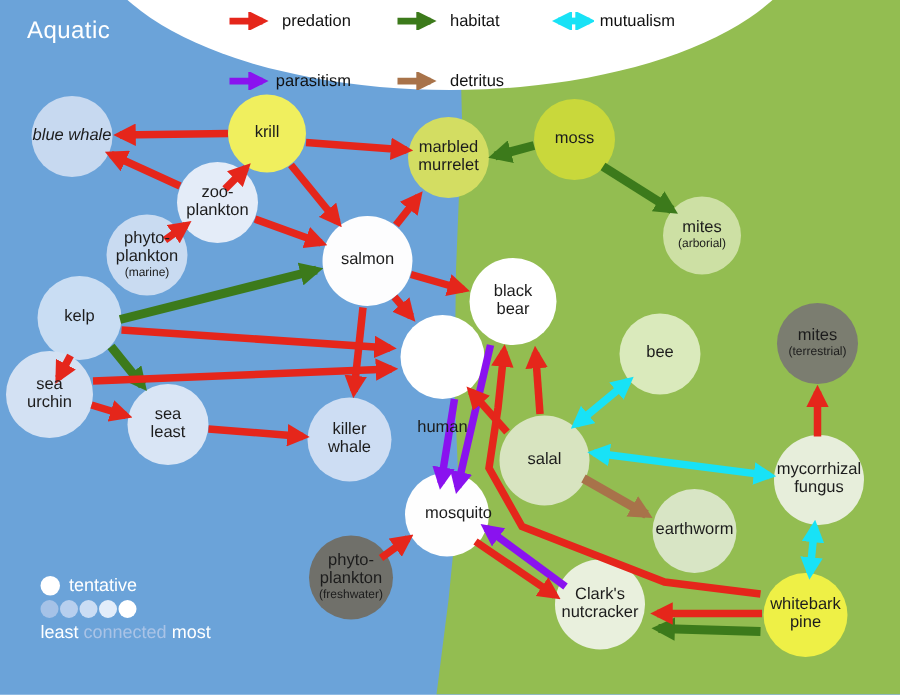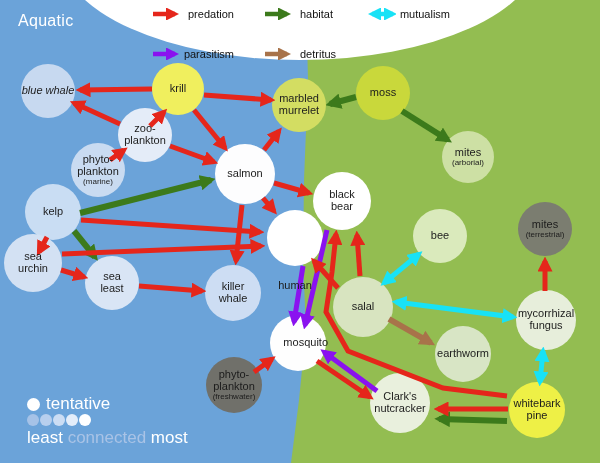--- a/index.html
+++ b/index.html
@@ -8,21 +8,21 @@
   .stage svg.scene{position:absolute;left:0;top:0;}
   .region-label{position:absolute;color:#ffffff;font-size:16px;letter-spacing:.3px;}
   .nlabel{position:absolute;transform:translate(-50%,-50%);text-align:center;
           color:#1c1c1c;font-size:11px;line-height:1.08;pointer-events:none;}
   .nlabel .sub{display:block;font-size:8px;line-height:1.1;}
   
   .rel-legend{position:absolute;left:150px;top:8px;display:grid;
               grid-template-columns:84px 76px 84px;row-gap:3px;column-gap:4px;gap:28px;}
   .rel-item{display:flex;align-items:center;gap:4px;font-size:11px;color:#111;}
   
-  .node-legend{position:absolute;left:27px;top:396px;color:#fff;font-size:17px;}
+  .node-legend{position:absolute;left:27px;top:382px;color:#fff;font-size:12px;}
   .nl-row{display:flex;align-items:center;gap:6px;height:16px;}
   .nl-dot{width:13px;height:13px;border-radius:50%;flex:0 0 13px;}
   .nl-grad{display:flex;gap:1px;margin-top:2px;}
   .nl-grad span{width:12px;height:12px;border-radius:50%;display:inline-block;}
   .nl-scale{margin-top:2px;}
   .nl-scale .dim{color:#a9c3e6;}
   .e-grn{stroke:#3c7a1b;stroke-width:6;fill:none;marker-end:url(#m-grn);}
   .e-brn{stroke:#a8734a;stroke-width:6;fill:none;marker-end:url(#m-brn);}
   .e-cyn{stroke:#18e2f6;stroke-width:5;fill:none;marker-end:url(#m-cyn);marker-start:url(#m-cyn);}
   .e-pur{stroke:#8a12ef;stroke-width:5;fill:none;marker-end:url(#m-pur);}

